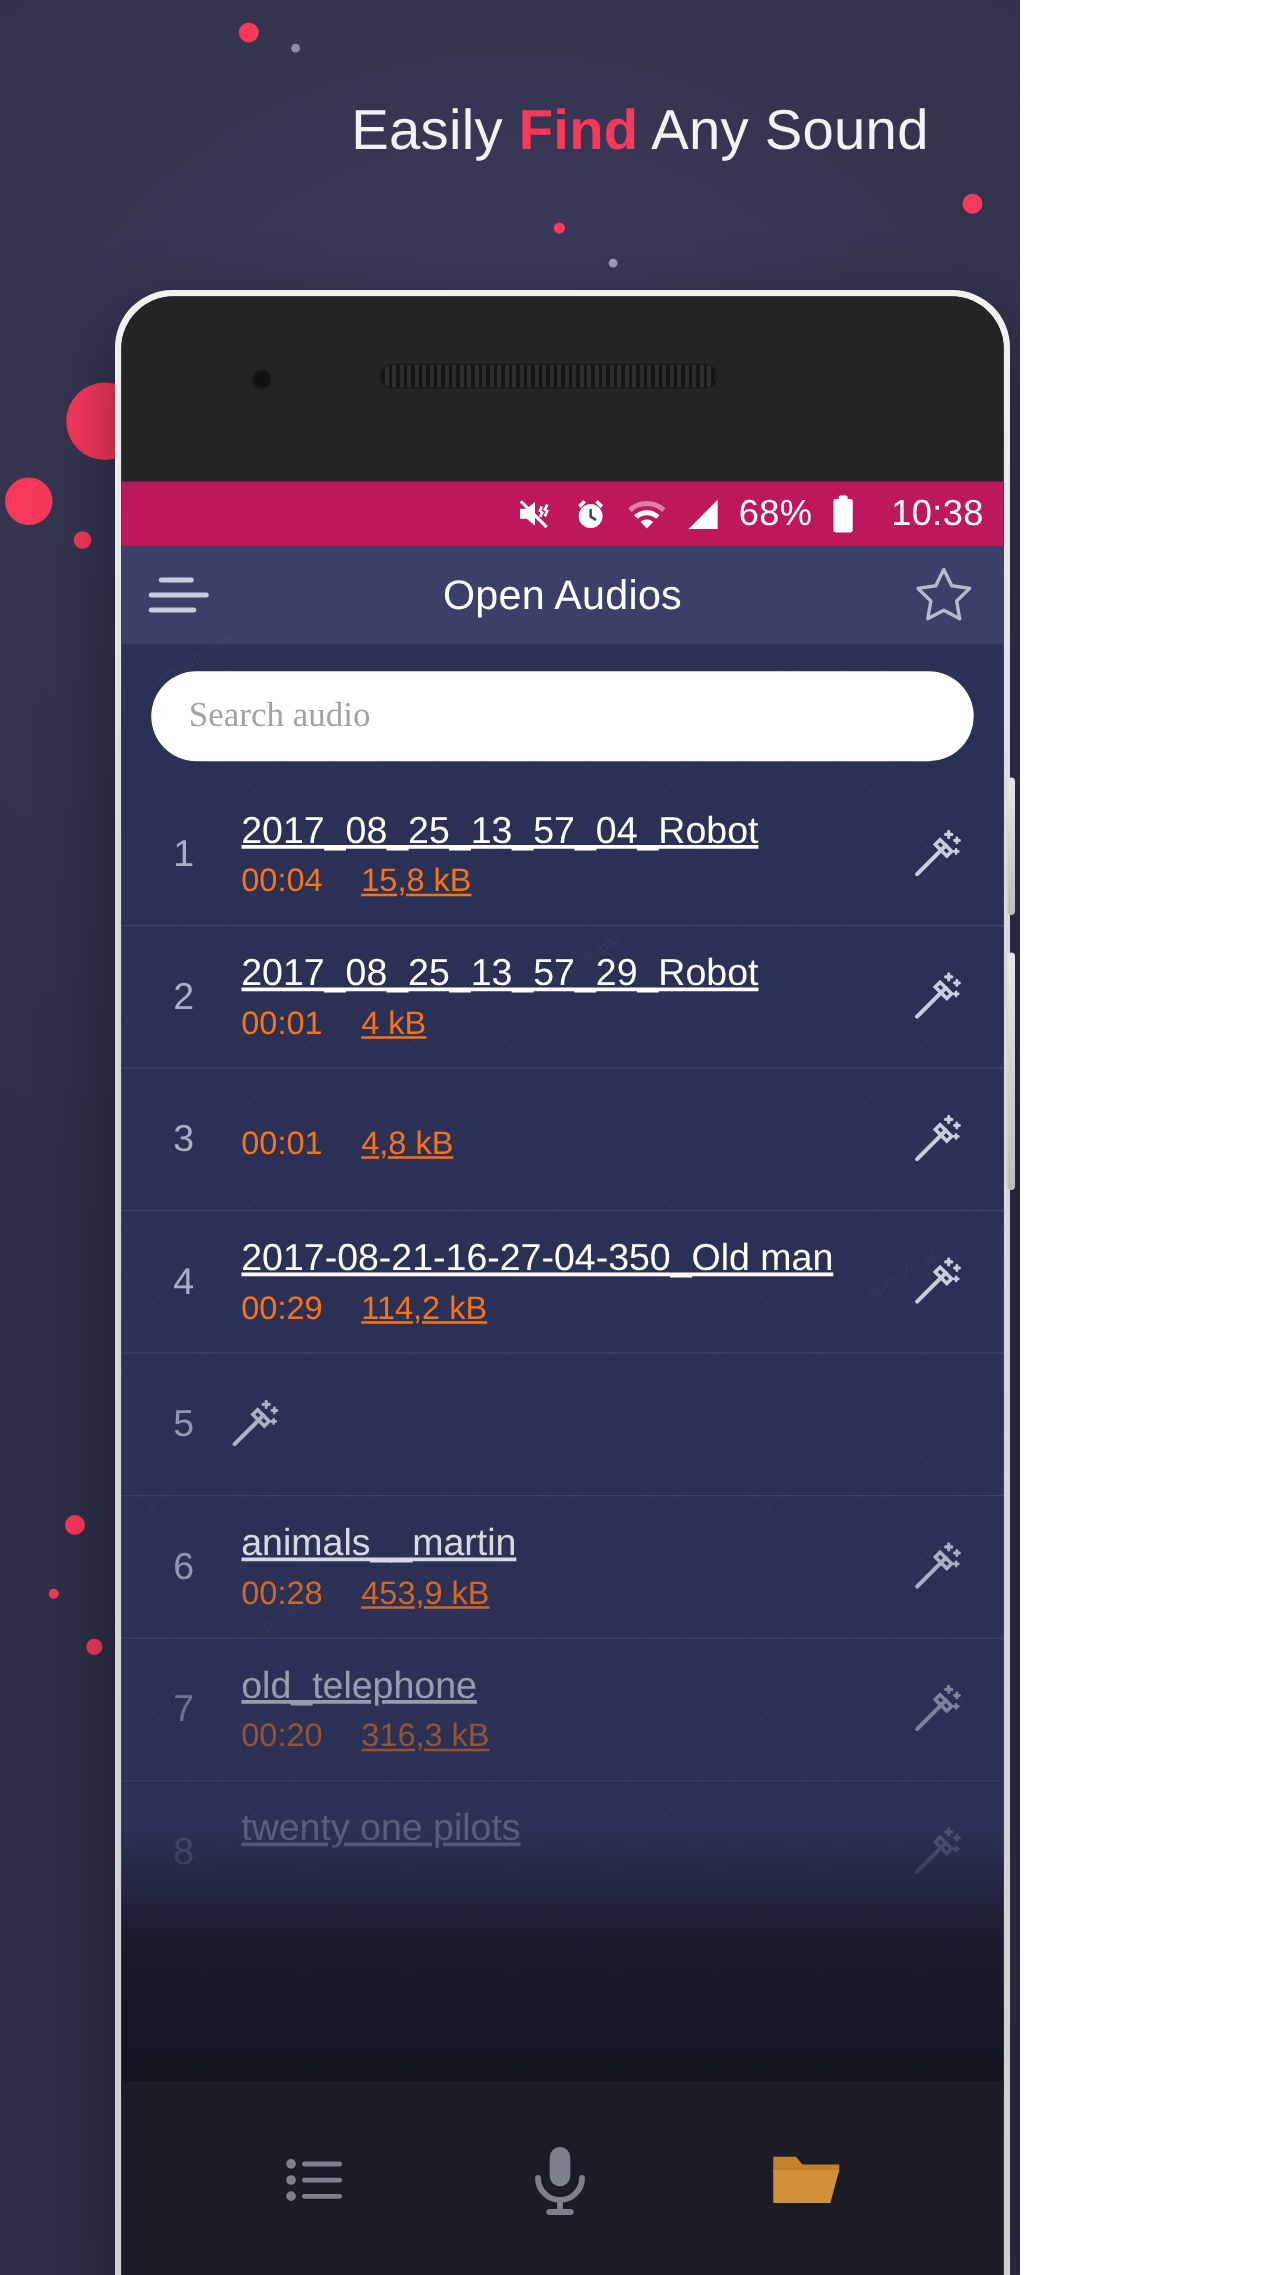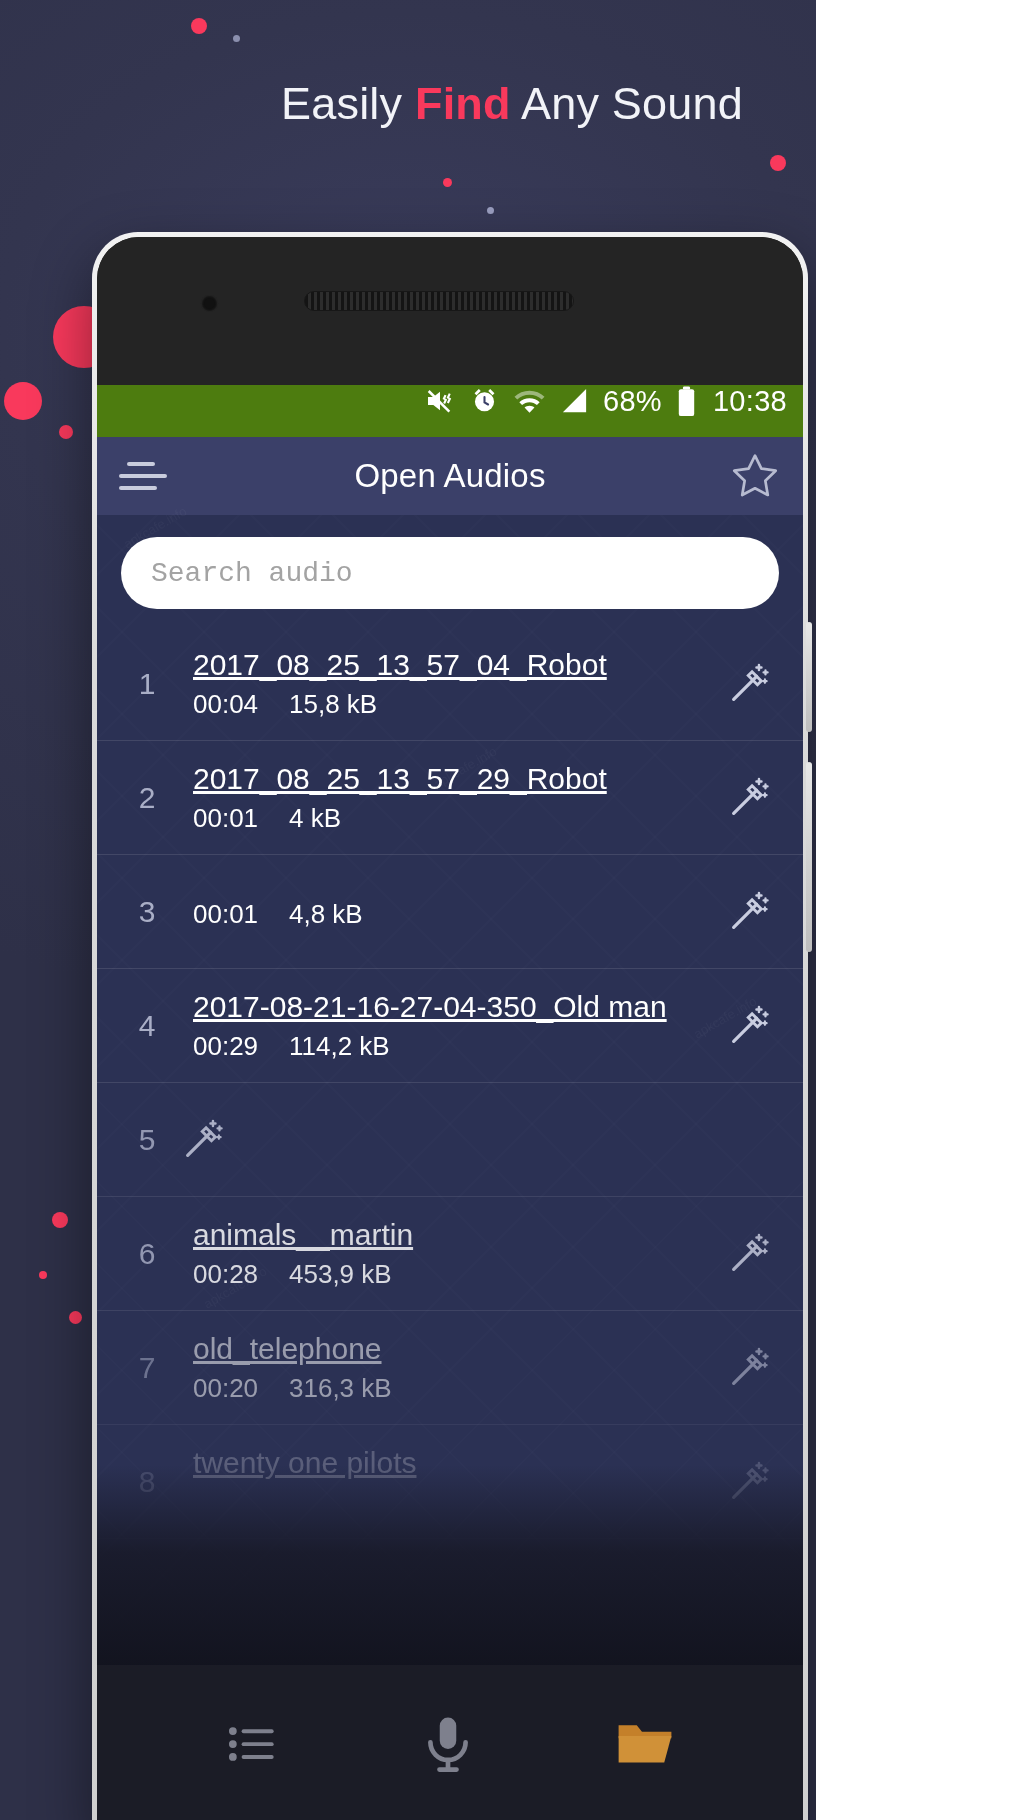--- a/index.html
+++ b/index.html
@@ -68,27 +68,27 @@
   }
   #screen::after {
     content:""; position:absolute; inset:0; pointer-events:none;
     background:
       repeating-linear-gradient(45deg, rgba(255,255,255,.012) 0 2px, transparent 2px 58px),
       repeating-linear-gradient(-45deg, rgba(255,255,255,.012) 0 2px, transparent 2px 58px);
   }
 
   
   #statusbar {
-    height: 52px; background: #4d7c0f;
-    display: flex; justify-content: flex-end;
+    height: 52px; background: #be185d;
+    display: flex; align-items: center; justify-content: flex-end;
     gap: 13px; padding: 0 16px 0 0; position: relative; z-index: 3;
   }
   #statusbar .ic { display:block; }
   #batt-pct { color:#fff; font-size: 29px; font-weight: 400; letter-spacing:.3px; }
-  #clock { color:#fff; font-size: 29px; font-weight: 400; letter-spacing:.3px; margin-left: 2px; }
+  #clock { color:#fff; font-size: 29px; font-weight: 400; letter-spacing:.3px; margin-left: 14px; }
 
   
   #appbar {
     height: 78px; background: #3b4069;
     display: flex; align-items: center; position: relative; z-index:3;
     padding: 0 22px;
     gap: 38px;
   }
   #menu-btn { width: 52px; display:flex; flex-direction:column; gap:8px; cursor:pointer; }
   #menu-btn i { display:block; height: 4px; border-radius:2px; background:#c9ccdd; }
@@ -99,21 +99,21 @@
     flex:1; text-align:center; color:#fff; font-size: 33px; font-weight:400;
     letter-spacing:.2px;
   }
   #star-btn { width: 52px; display:flex; align-items:center; justify-content:center; cursor:pointer;}
 
   
   #search-wrap { padding: 22px 24px 18px; position:relative; z-index:3; }
   #search-input {
     width: 100%; height: 72px; border-radius: 36px; border: none;
     background: #fff; color: #2b2b2b;
-    font-size: 28px; font-family:Liberation Mono, monospace;
+    font-size: 28px; font-family:Liberation Serif, serif;
     padding: 0 30px; outline: none;
   }
   #search-input::placeholder { color: #a3a3a3; }
 
   
   #list { position: relative; z-index:3; }
   .row {
     display:flex; align-items:center;
     padding: 0 26px 0 22px;
     height: 114px;
@@ -122,21 +122,21 @@
   }
   .row-index {
     width: 56px; flex: 0 0 56px; text-align:center;
     color: #a9aec6; font-size: 30px;
   }
   .row-main { flex:1; min-width:0; padding-left: 18px; }
   .row-title {
     color:#ffffff; font-size: 30px; line-height: 1.22;
     white-space: nowrap; overflow: hidden; text-overflow: clip; text-decoration: underline;
   }
-  .row-meta { color:#ffffff; font-size: 26px; margin-top: 5px; }
+  .row-meta { color:#f97316; font-size: 26px; margin-top: 5px; text-decoration: underline; }
   .row-meta .dur { display:inline-block; min-width: 96px; }
   .wand { flex: 0 0 56px; display:flex; align-items:center; justify-content:center; cursor:pointer; }
 
   
   .row.f1 { opacity: .82; }
   .row.f2 { opacity: .52; }
   .row.f3 { opacity: .22; }
 
   
   #bottom-shade {

